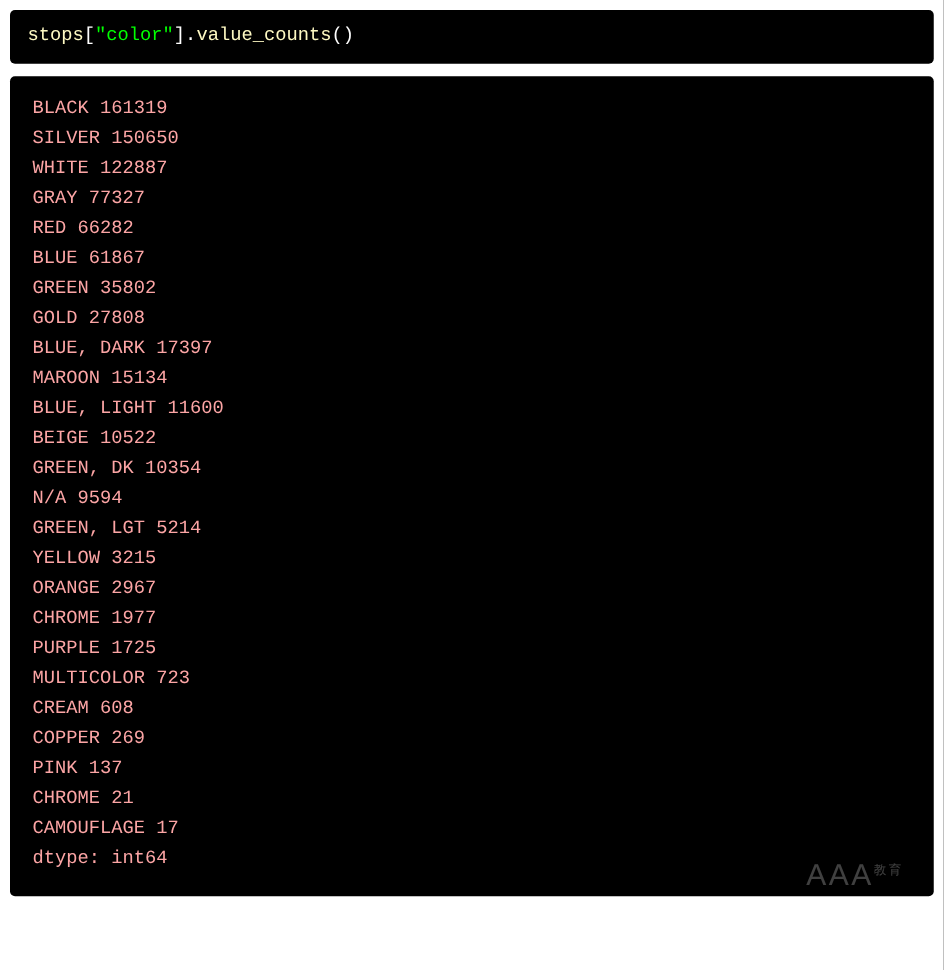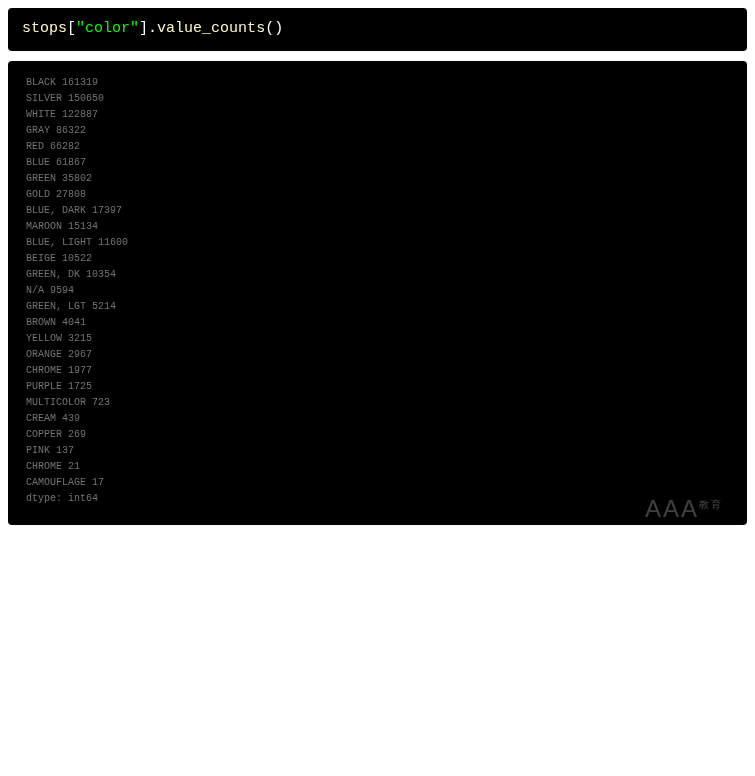--- a/index.html
+++ b/index.html
@@ -29,22 +29,22 @@
     .tok-str { color: #00ff00; }
     .tok-method { color: #fef9c3; }
     .output-cell {
       background: #000000;
       border-radius: 4px;
       padding: 14px 18px 18px 18px;
       position: relative;
       overflow: hidden;
     }
     .output-line {
-      color: #737373;
-      font-size: 10px;
+      color: #fca5a5;
+      font-size: 15px;
       line-height: 1.6;
       white-space: pre;
     }
     .watermark {
       position: absolute;
       right: 24px;
       bottom: 2px;
       color: rgba(255,255,255,0.25);
       font-family: Arial, sans-serif;
       font-size: 24px;
@@ -62,39 +62,38 @@
 
 <div class="code-cell">
   <div class="code-line"><span class="tok-var">stops</span><span class="tok-punct">[</span><span class="tok-str">"</span><span class="tok-str">color</span><span class="tok-str">"</span><span class="tok-punct">]</span><span class="tok-punct">.</span><span class="tok-method">value_counts</span><span class="tok-punct">()</span></div>
 </div>
 
 <div class="output-cell">
   <div id="output-rows">
       <div class="output-line"><span>BLACK</span> <span>161319</span></div>
       <div class="output-line"><span>SILVER</span> <span>150650</span></div>
       <div class="output-line"><span>WHITE</span> <span>122887</span></div>
-      <div class="output-line"><span>GRAY</span> <span>86322</span></div>
+      <div class="output-line"><span>GRAY</span> <span>77327</span></div>
       <div class="output-line"><span>RED</span> <span>66282</span></div>
       <div class="output-line"><span>BLUE</span> <span>61867</span></div>
       <div class="output-line"><span>GREEN</span> <span>35802</span></div>
       <div class="output-line"><span>GOLD</span> <span>27808</span></div>
       <div class="output-line"><span>BLUE, DARK</span> <span>17397</span></div>
       <div class="output-line"><span>MAROON</span> <span>15134</span></div>
       <div class="output-line"><span>BLUE, LIGHT</span> <span>11600</span></div>
       <div class="output-line"><span>BEIGE</span> <span>10522</span></div>
       <div class="output-line"><span>GREEN, DK</span> <span>10354</span></div>
       <div class="output-line"><span>N/A</span> <span>9594</span></div>
       <div class="output-line"><span>GREEN, LGT</span> <span>5214</span></div>
-      <div class="output-line"><span>BROWN</span> <span>4041</span></div>
       <div class="output-line"><span>YELLOW</span> <span>3215</span></div>
       <div class="output-line"><span>ORANGE</span> <span>2967</span></div>
       <div class="output-line"><span>CHROME</span> <span>1977</span></div>
       <div class="output-line"><span>PURPLE</span> <span>1725</span></div>
       <div class="output-line"><span>MULTICOLOR</span> <span>723</span></div>
-      <div class="output-line"><span>CREAM</span> <span>439</span></div>
+      <div class="output-line"><span>CREAM</span> <span>608</span></div>
       <div class="output-line"><span>COPPER</span> <span>269</span></div>
       <div class="output-line"><span>PINK</span> <span>137</span></div>
       <div class="output-line"><span>CHROME</span> <span>21</span></div>
       <div class="output-line"><span>CAMOUFLAGE</span> <span>17</span></div>
     </div>
   <div class="output-line">dtype: int64</div>
   <div class="watermark"><span>AAA</span><sup>教育</sup></div>
 </div>
 
 </body></html>

